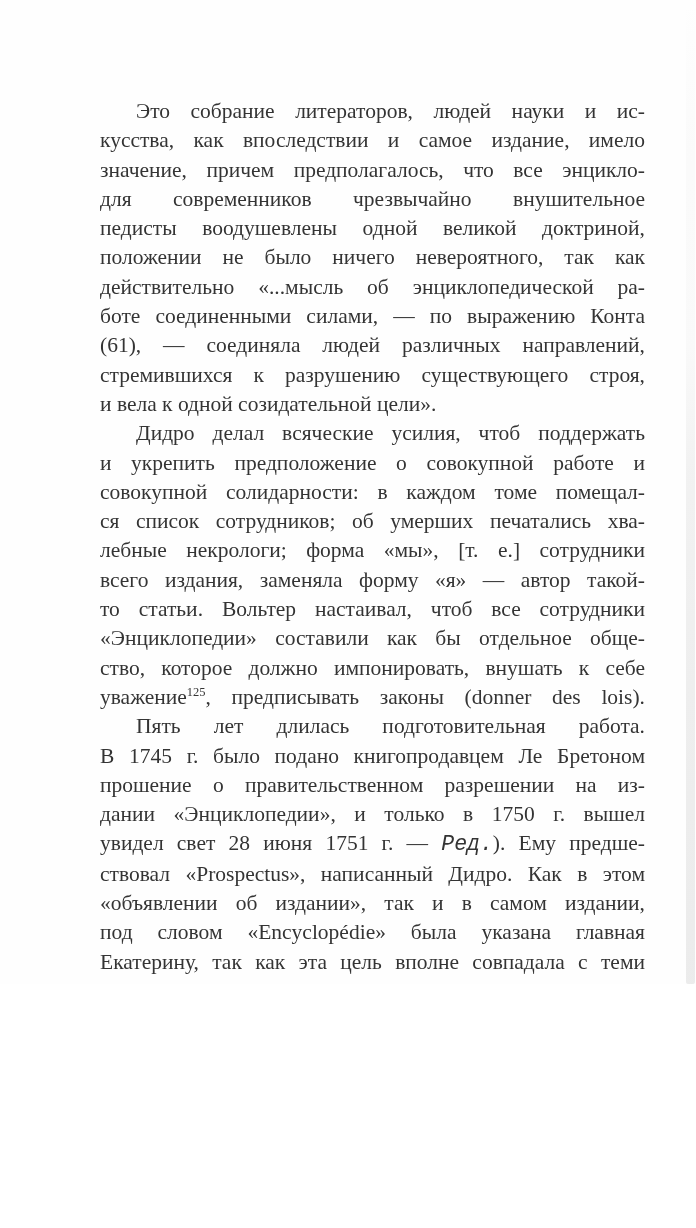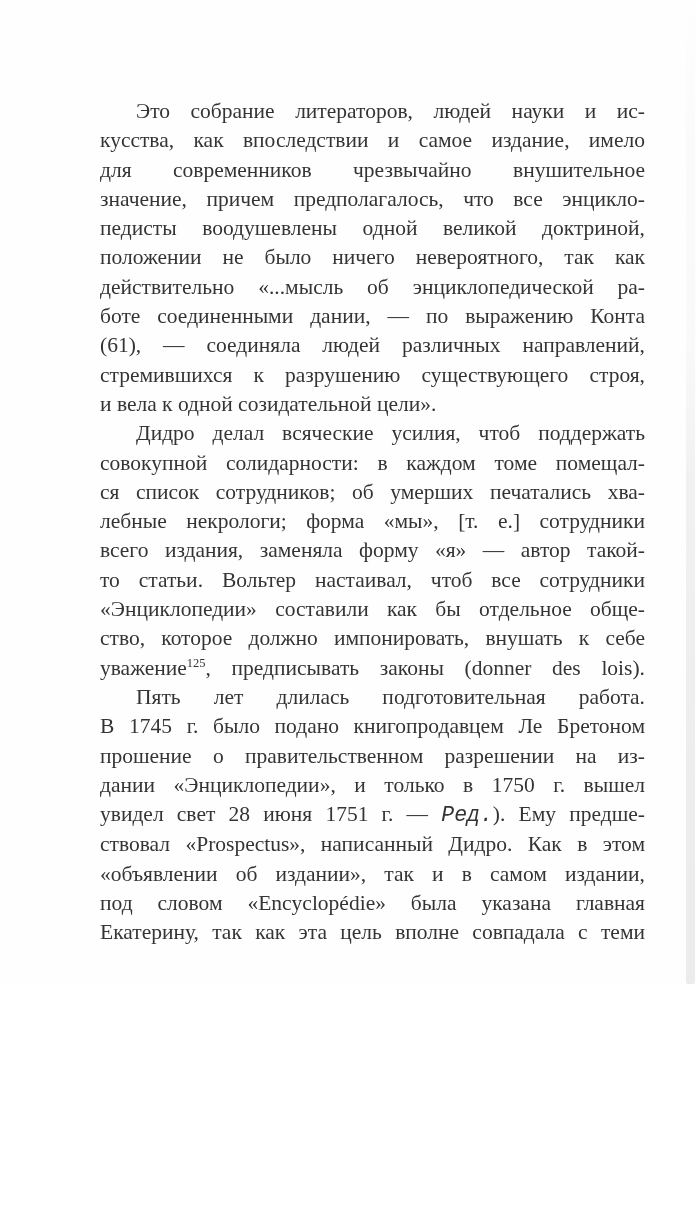--- a/index.html
+++ b/index.html
@@ -67,30 +67,31 @@
     border-radius: 2px;
   }
 </style>
 </head>
 <body>
 
 <div class="page">
   <div class="text-block" id="text-block">
       <div class="line indent">Это собрание литераторов, людей науки и ис-</div>
       <div class="line">кусства, как впоследствии и самое издание, имело</div>
+      <div class="line">значение, причем предполагалось, что все энцикло-</div>
       <div class="line">для современников чрезвычайно внушительное</div>
-      <div class="line">значение, причем предполагалось, что все энцикло-</div>
       <div class="line">педисты воодушевлены одной великой доктриной,</div>
       <div class="line">положении не было ничего невероятного, так как</div>
       <div class="line">действительно «...мысль об энциклопедической ра-</div>
-      <div class="line">боте соединенными дании, — по выражению Конта</div>
+      <div class="line">боте соединенными силами, — по выражению Конта</div>
       <div class="line">(61), — соединяла людей различных направлений,</div>
       <div class="line">стремившихся к разрушению существующего строя,</div>
       <div class="line ragged">и вела к одной созидательной цели».</div>
       <div class="line indent">Дидро делал всяческие усилия, чтоб поддержать</div>
+      <div class="line">и укрепить предположение о совокупной работе и</div>
       <div class="line">совокупной солидарности: в каждом томе помещал-</div>
       <div class="line">ся список сотрудников; об умерших печатались хва-</div>
       <div class="line">лебные некрологи; форма «мы», [т. е.] сотрудники</div>
       <div class="line">всего издания, заменяла форму «я» — автор такой-</div>
       <div class="line">то статьи. Вольтер настаивал, чтоб все сотрудники</div>
       <div class="line">«Энциклопедии» составили как бы отдельное обще-</div>
       <div class="line">ство, которое должно импонировать, внушать к себе</div>
       <div class="line">уважение<sup>125</sup>, предписывать законы (donner des lois).</div>
       <div class="line indent">Пять лет длилась подготовительная работа.</div>
       <div class="line">В 1745 г. было подано книгопродавцем Ле Бретоном</div>

